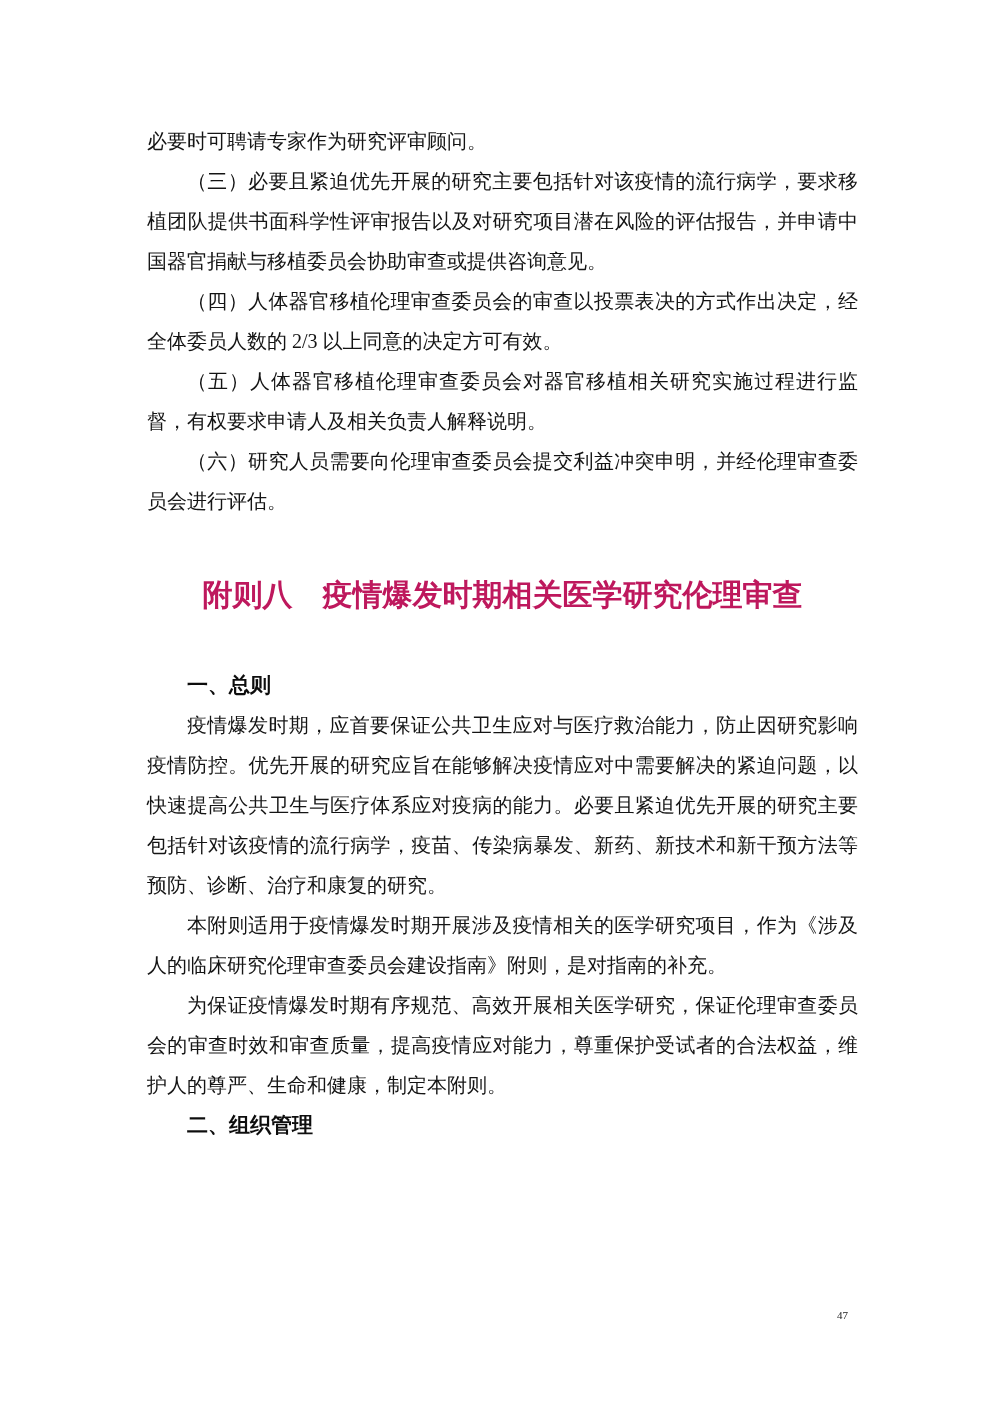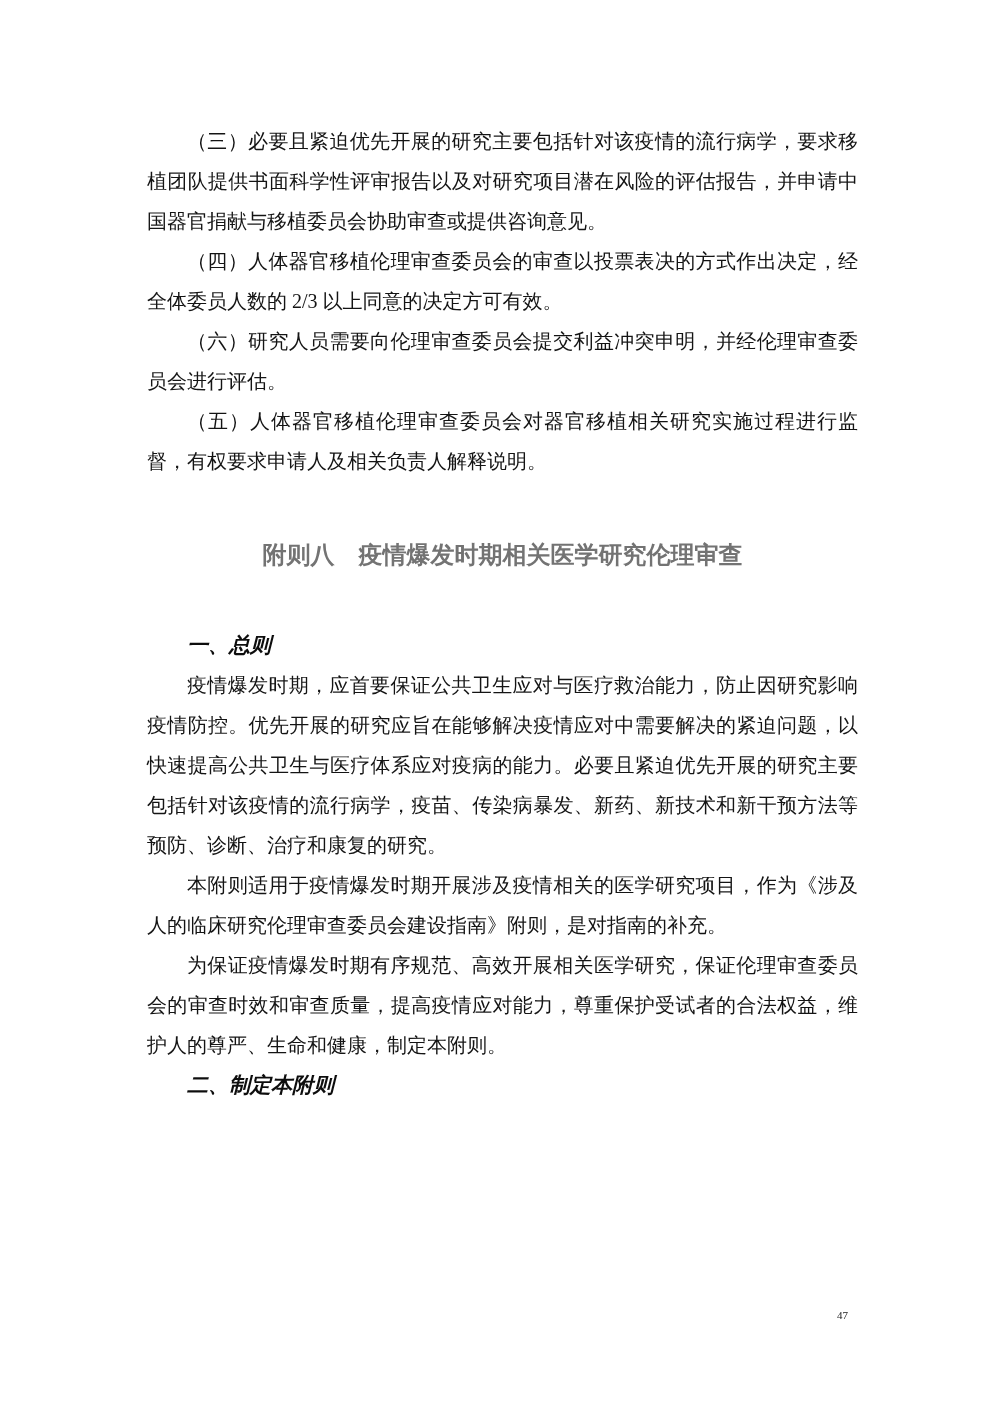--- a/index.html
+++ b/index.html
@@ -33,59 +33,59 @@
   }
   .content p.no-indent {
     text-indent: 0;
   }
   .chapter-heading {
     margin: 54px 0 50px 0;
     text-indent: 0;
     text-align: center;
     font-family: "Liberation Sans", "DejaVu Sans", sans-serif;
     font-weight: bold;
-    font-size: 24px;
+    font-size: 30px;
     line-height: 40px;
-    color: #737373;
+    color: #be185d;
   }
   .section-heading {
     margin: 0;
     padding-left: 40px;
     text-indent: 0;
     font-family: "Liberation Sans", "DejaVu Sans", sans-serif;
     font-weight: bold;
     font-size: 21px;
     line-height: 40px;
     color: #0d0d0d;
-    font-style: italic;
   }
   .page-number {
     position: absolute;
     right: 152px;
     bottom: 92px;
     font-size: 11px;
     line-height: 1;
     color: #1a1a1a;
     font-family: "Liberation Serif", "DejaVu Serif", serif;
   }
 </style>
 </head>
 <body>
 
 <div class="page">
   <div class="content">
+    <p class="no-indent">必要时可聘请专家作为研究评审顾问。</p>
     <p>（三）必要且紧迫优先开展的研究主要包括针对该疫情的流行病学，要求移植团队提供书面科学性评审报告以及对研究项目潜在风险的评估报告，并申请中国器官捐献与移植委员会协助审查或提供咨询意见。</p>
     <p>（四）人体器官移植伦理审查委员会的审查以投票表决的方式作出决定，经全体委员人数的 2/3 以上同意的决定方可有效。</p>
+    <p>（五）人体器官移植伦理审查委员会对器官移植相关研究实施过程进行监督，有权要求申请人及相关负责人解释说明。</p>
     <p>（六）研究人员需要向伦理审查委员会提交利益冲突申明，并经伦理审查委员会进行评估。</p>
-    <p>（五）人体器官移植伦理审查委员会对器官移植相关研究实施过程进行监督，有权要求申请人及相关负责人解释说明。</p>
 
     <h1 class="chapter-heading">附则八　疫情爆发时期相关医学研究伦理审查</h1>
 
     <h2 class="section-heading">一、总则</h2>
     <p>疫情爆发时期，应首要保证公共卫生应对与医疗救治能力，防止因研究影响疫情防控。优先开展的研究应旨在能够解决疫情应对中需要解决的紧迫问题，以快速提高公共卫生与医疗体系应对疫病的能力。必要且紧迫优先开展的研究主要包括针对该疫情的流行病学，疫苗、传染病暴发、新药、新技术和新干预方法等预防、诊断、治疗和康复的研究。</p>
     <p>本附则适用于疫情爆发时期开展涉及疫情相关的医学研究项目，作为《涉及人的临床研究伦理审查委员会建设指南》附则，是对指南的补充。</p>
     <p>为保证疫情爆发时期有序规范、高效开展相关医学研究，保证伦理审查委员会的审查时效和审查质量，提高疫情应对能力，尊重保护受试者的合法权益，维护人的尊严、生命和健康，制定本附则。</p>
 
-    <h2 class="section-heading">二、制定本附则</h2>
+    <h2 class="section-heading">二、组织管理</h2>
   </div>
 
   <div class="page-number">47</div>
 </div>
 
 </body></html>

